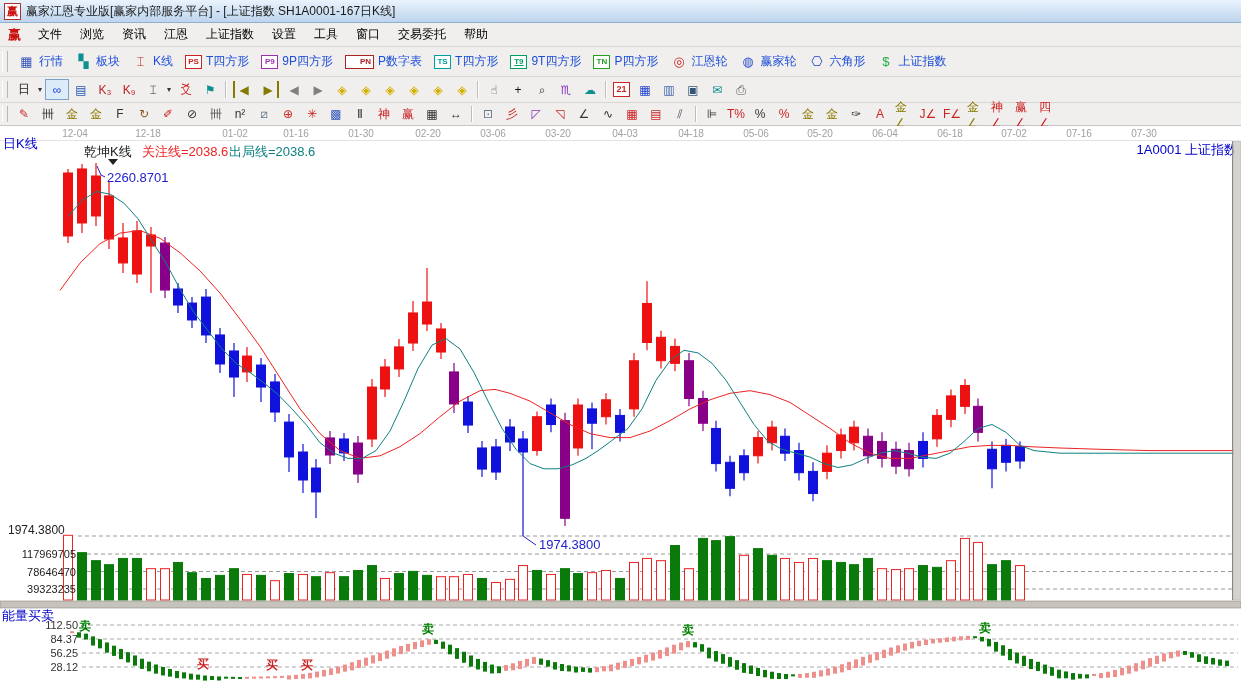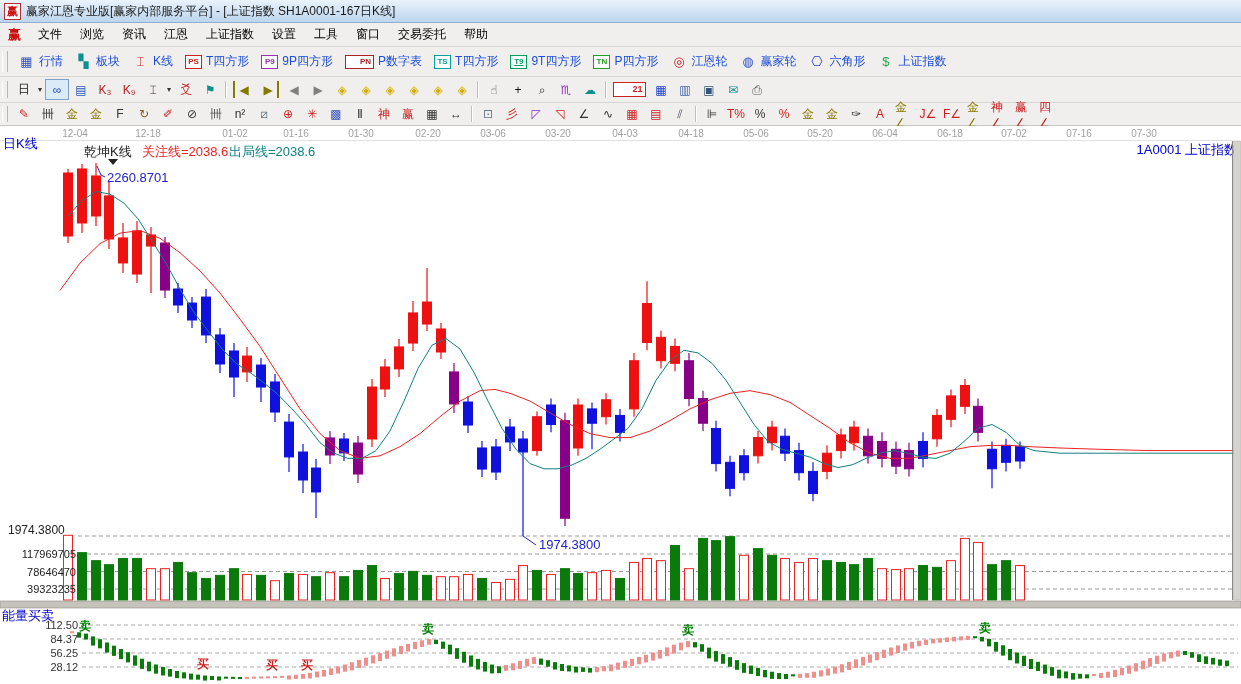--- a/index.html
+++ b/index.html
@@ -183,21 +183,21 @@
         <span class="ic" style="color: rgb(68, 68, 68);">⌕</span>
       </span>
       <span class="tbtn mini">
         <span class="ic" style="color: rgb(136, 51, 187);">♏</span>
       </span>
       <span class="tbtn mini">
         <span class="ic" style="color: rgb(15, 144, 144);">☁</span>
       </span>
       <span class="sep"></span>
       <span class="tbtn mini">
-        <span class="boxed" style="color: rgb(204, 34, 34); padding-left: 16px;">21</span>
+        <span class="boxed" style="color: rgb(204, 34, 34);">21</span>
       </span>
       <span class="tbtn mini">
         <span class="ic" style="color: rgb(34, 68, 204);">▦</span>
       </span>
       <span class="tbtn mini">
         <span class="ic" style="color: rgb(68, 102, 170);">▥</span>
       </span>
       <span class="tbtn mini">
         <span class="ic" style="color: rgb(51, 85, 119);">▣</span>
       </span>

